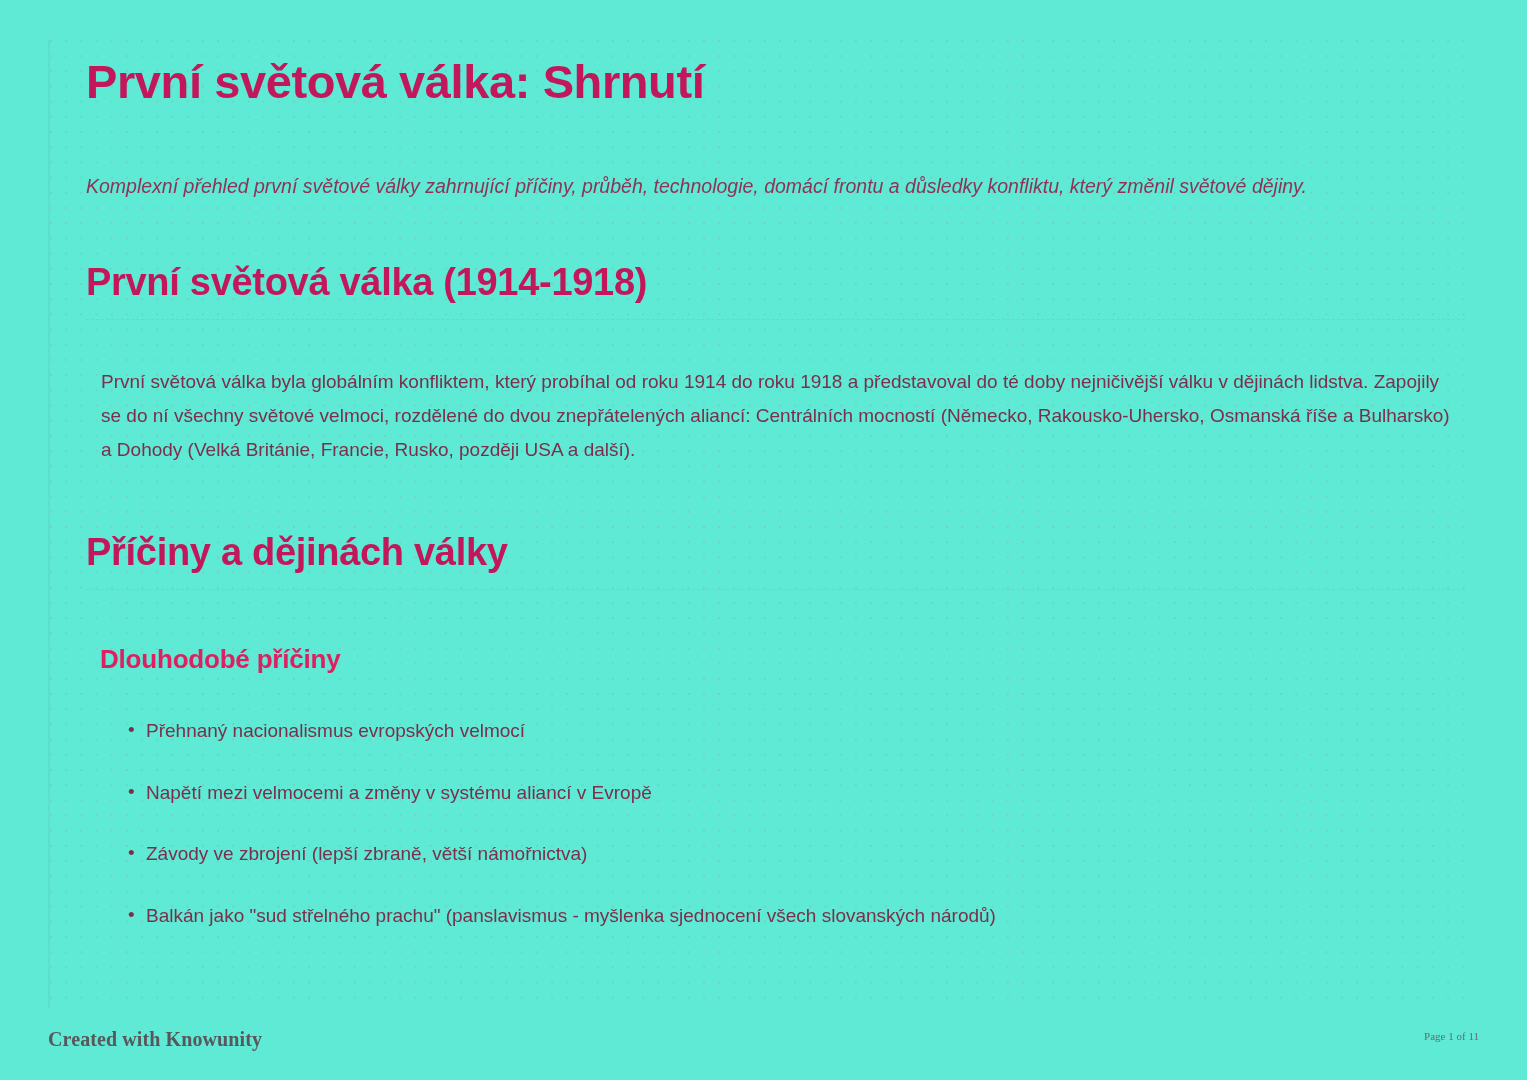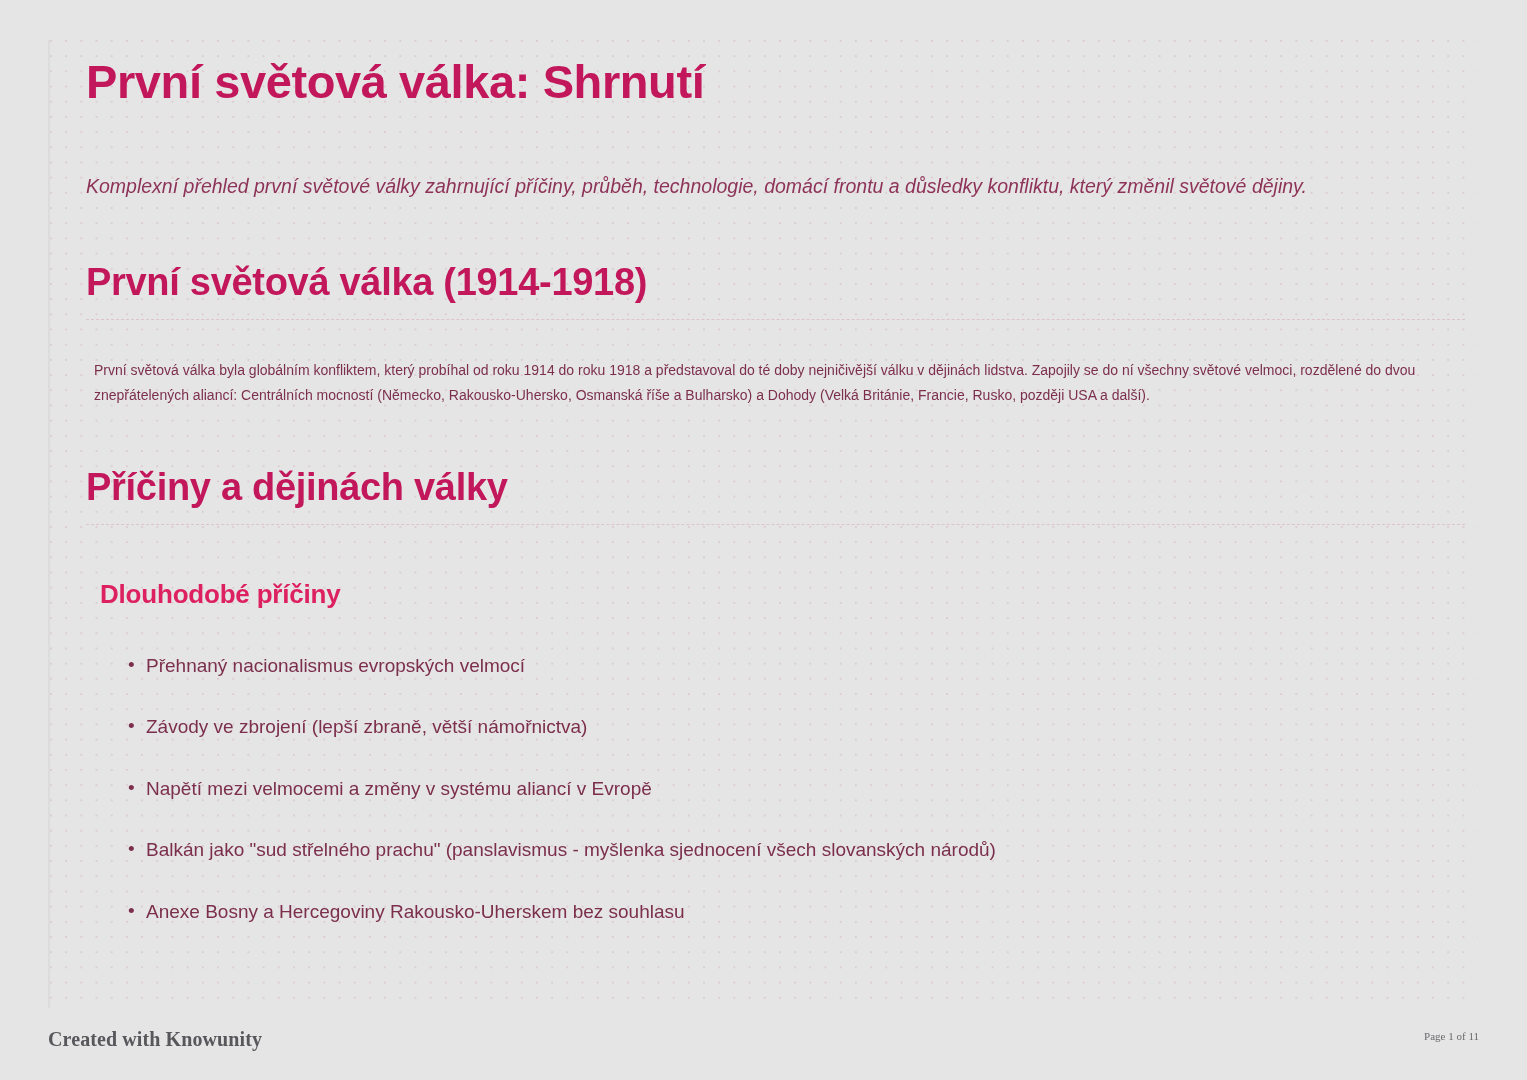--- a/index.html
+++ b/index.html
@@ -15,21 +15,21 @@
     overflow: hidden;
     position: relative;
   }
 
   
   .page {
     position: absolute;
     left: 0; top: 0;
     width: 1527px;
     height: 1080px;
-    background: #e5e5e5;
+    background: #5eead4;
     box-sizing: border-box;
   }
 
   
   .dot-field {
     position: absolute;
     left: 50px;
     top: 40px;
     width: 1428px;
     height: 968px;
@@ -95,23 +95,23 @@
     margin: 14px;
     padding: 0;
     font-size: 26px;
     line-height: 1.2;
     font-weight: 700;
     letter-spacing: -0.2px;
     color: #dd2160;
   }
 
   p.body-text {
-    margin: 8px;
-    padding: 0;
-    font-size: 14px;
+    margin: 15px;
+    padding: 0;
+    font-size: 19px;
     line-height: 1.78;
     color: #7c2f4c;
     max-width: 1380px;
   }
 
   ul.bullet-list {
     margin: 0;
     padding: 0 0 0 42px;
     list-style: none;
   }
@@ -202,24 +202,23 @@
       <h2 class="section-title">Příčiny a dějinách války</h2>
 
       <div class="sp-after-h2b"></div>
 
       <h3 class="sub-title">Dlouhodobé příčiny</h3>
 
       <div class="sp-after-h3"></div>
 
       <ul class="bullet-list">
         <li>Přehnaný nacionalismus evropských velmocí</li>
+        <li>Napětí mezi velmocemi a změny v systému aliancí v Evropě</li>
         <li>Závody ve zbrojení (lepší zbraně, větší námořnictva)</li>
-        <li>Napětí mezi velmocemi a změny v systému aliancí v Evropě</li>
         <li>Balkán jako "sud střelného prachu" (panslavismus - myšlenka sjednocení všech slovanských národů)</li>
-        <li>Anexe Bosny a Hercegoviny Rakousko-Uherskem bez souhlasu</li>
       </ul>
     </section>
 
   </div>
 
   <div class="footer">
     <div class="footer-left">Created with Knowunity</div>
     <div class="footer-right">Page 1 of 11</div>
   </div>
 

